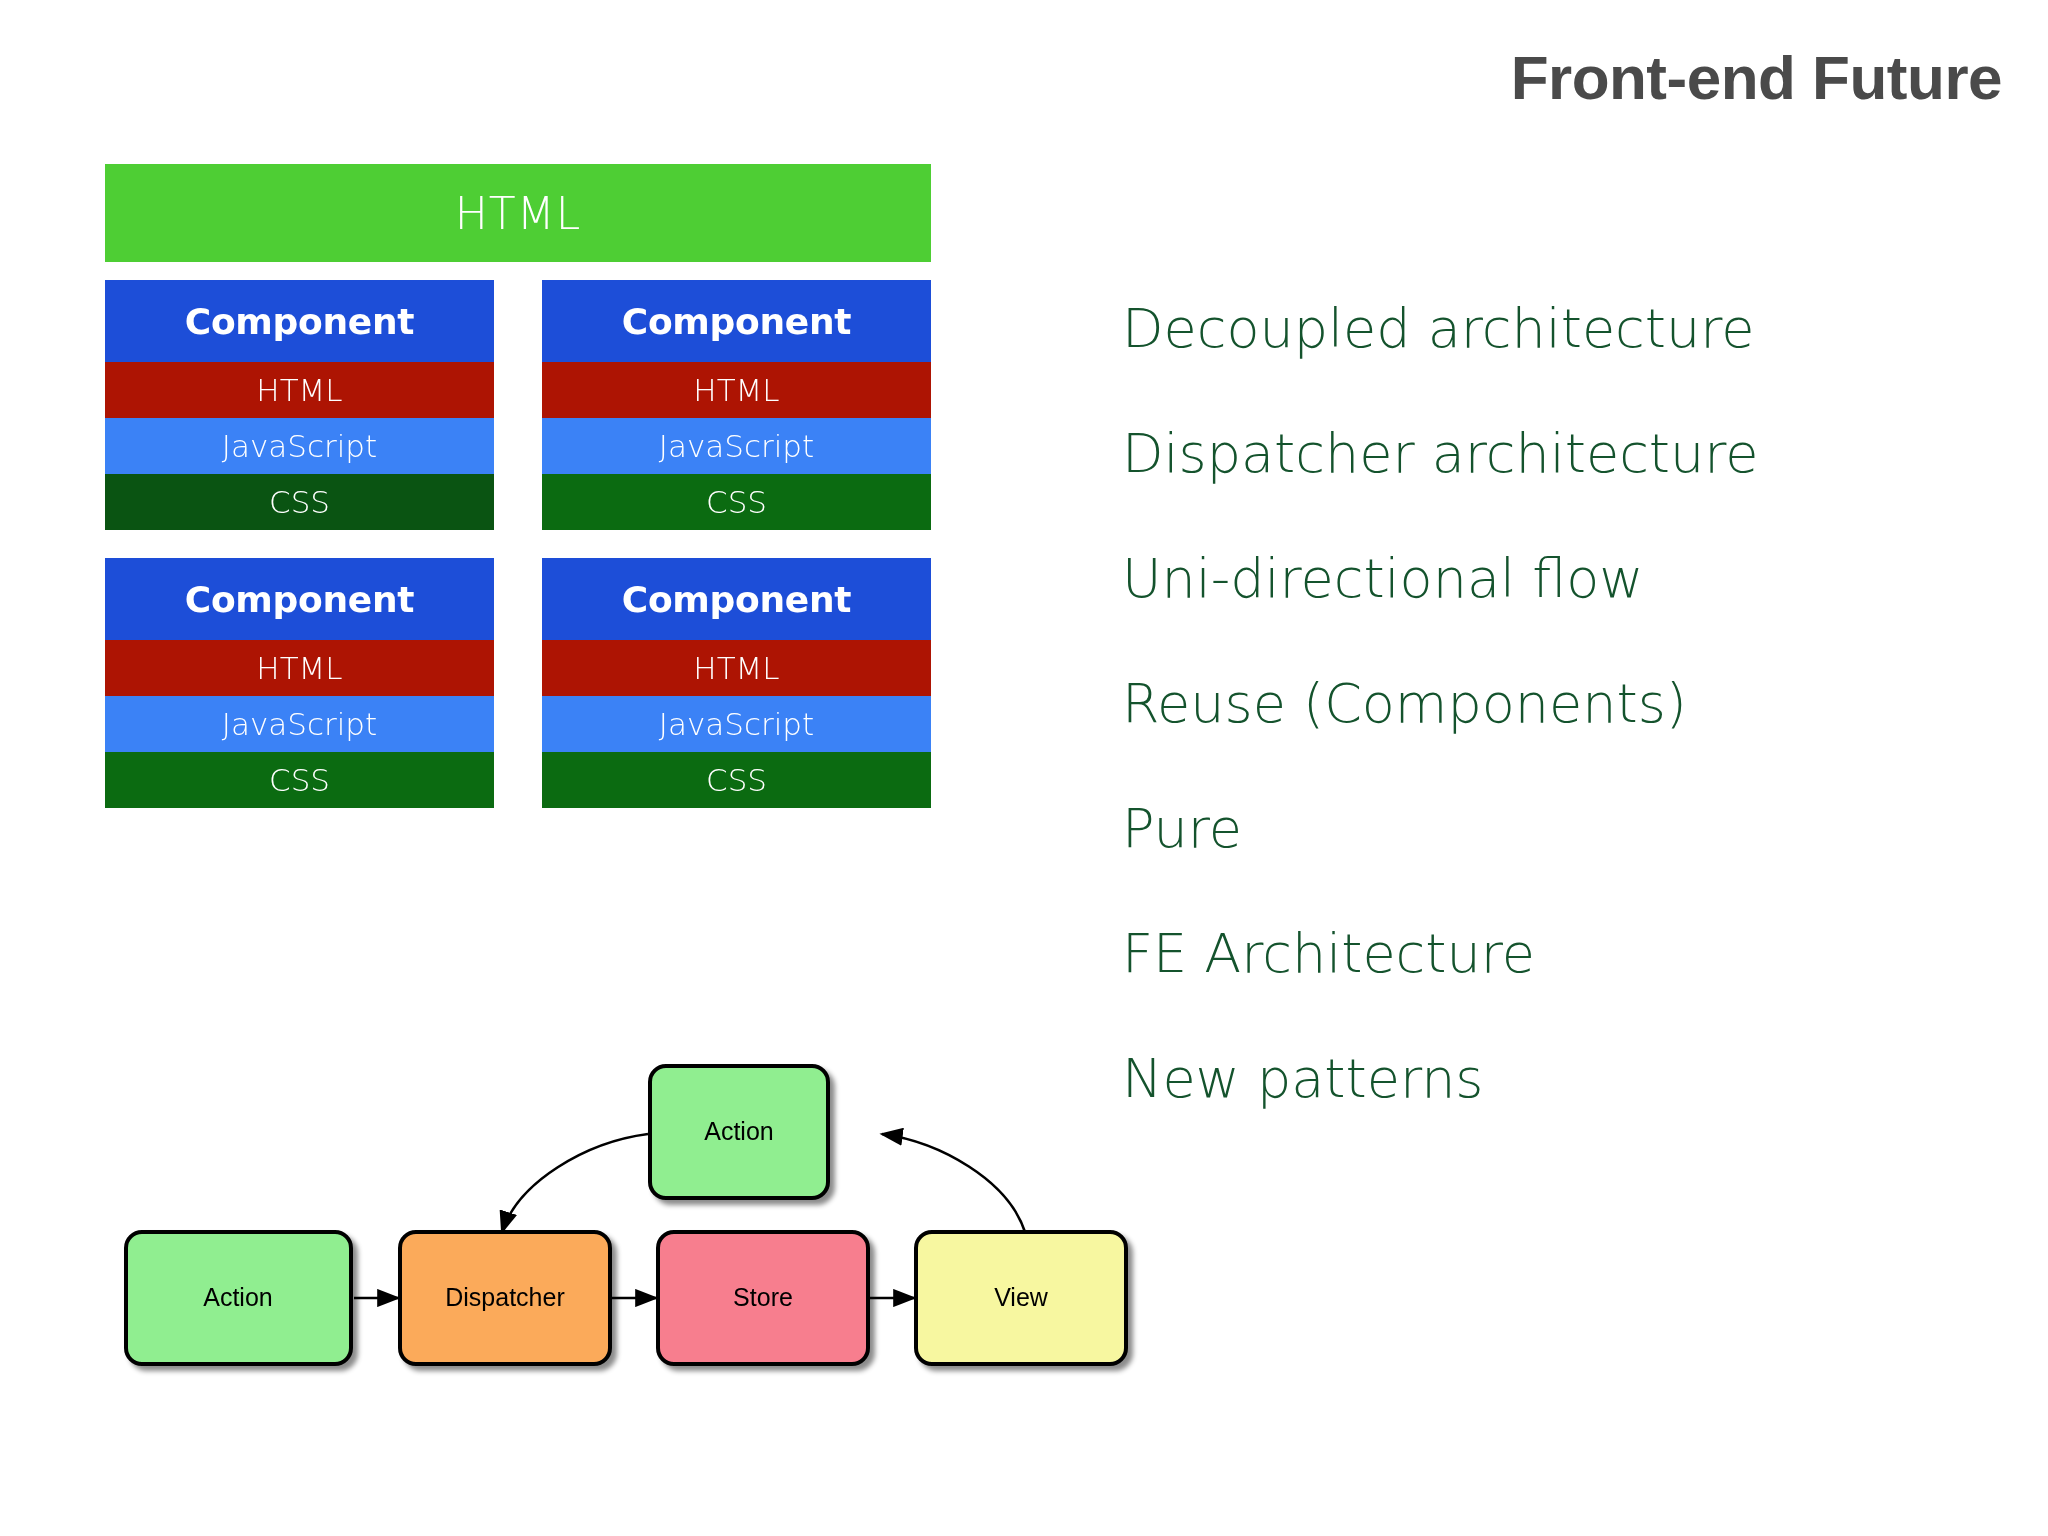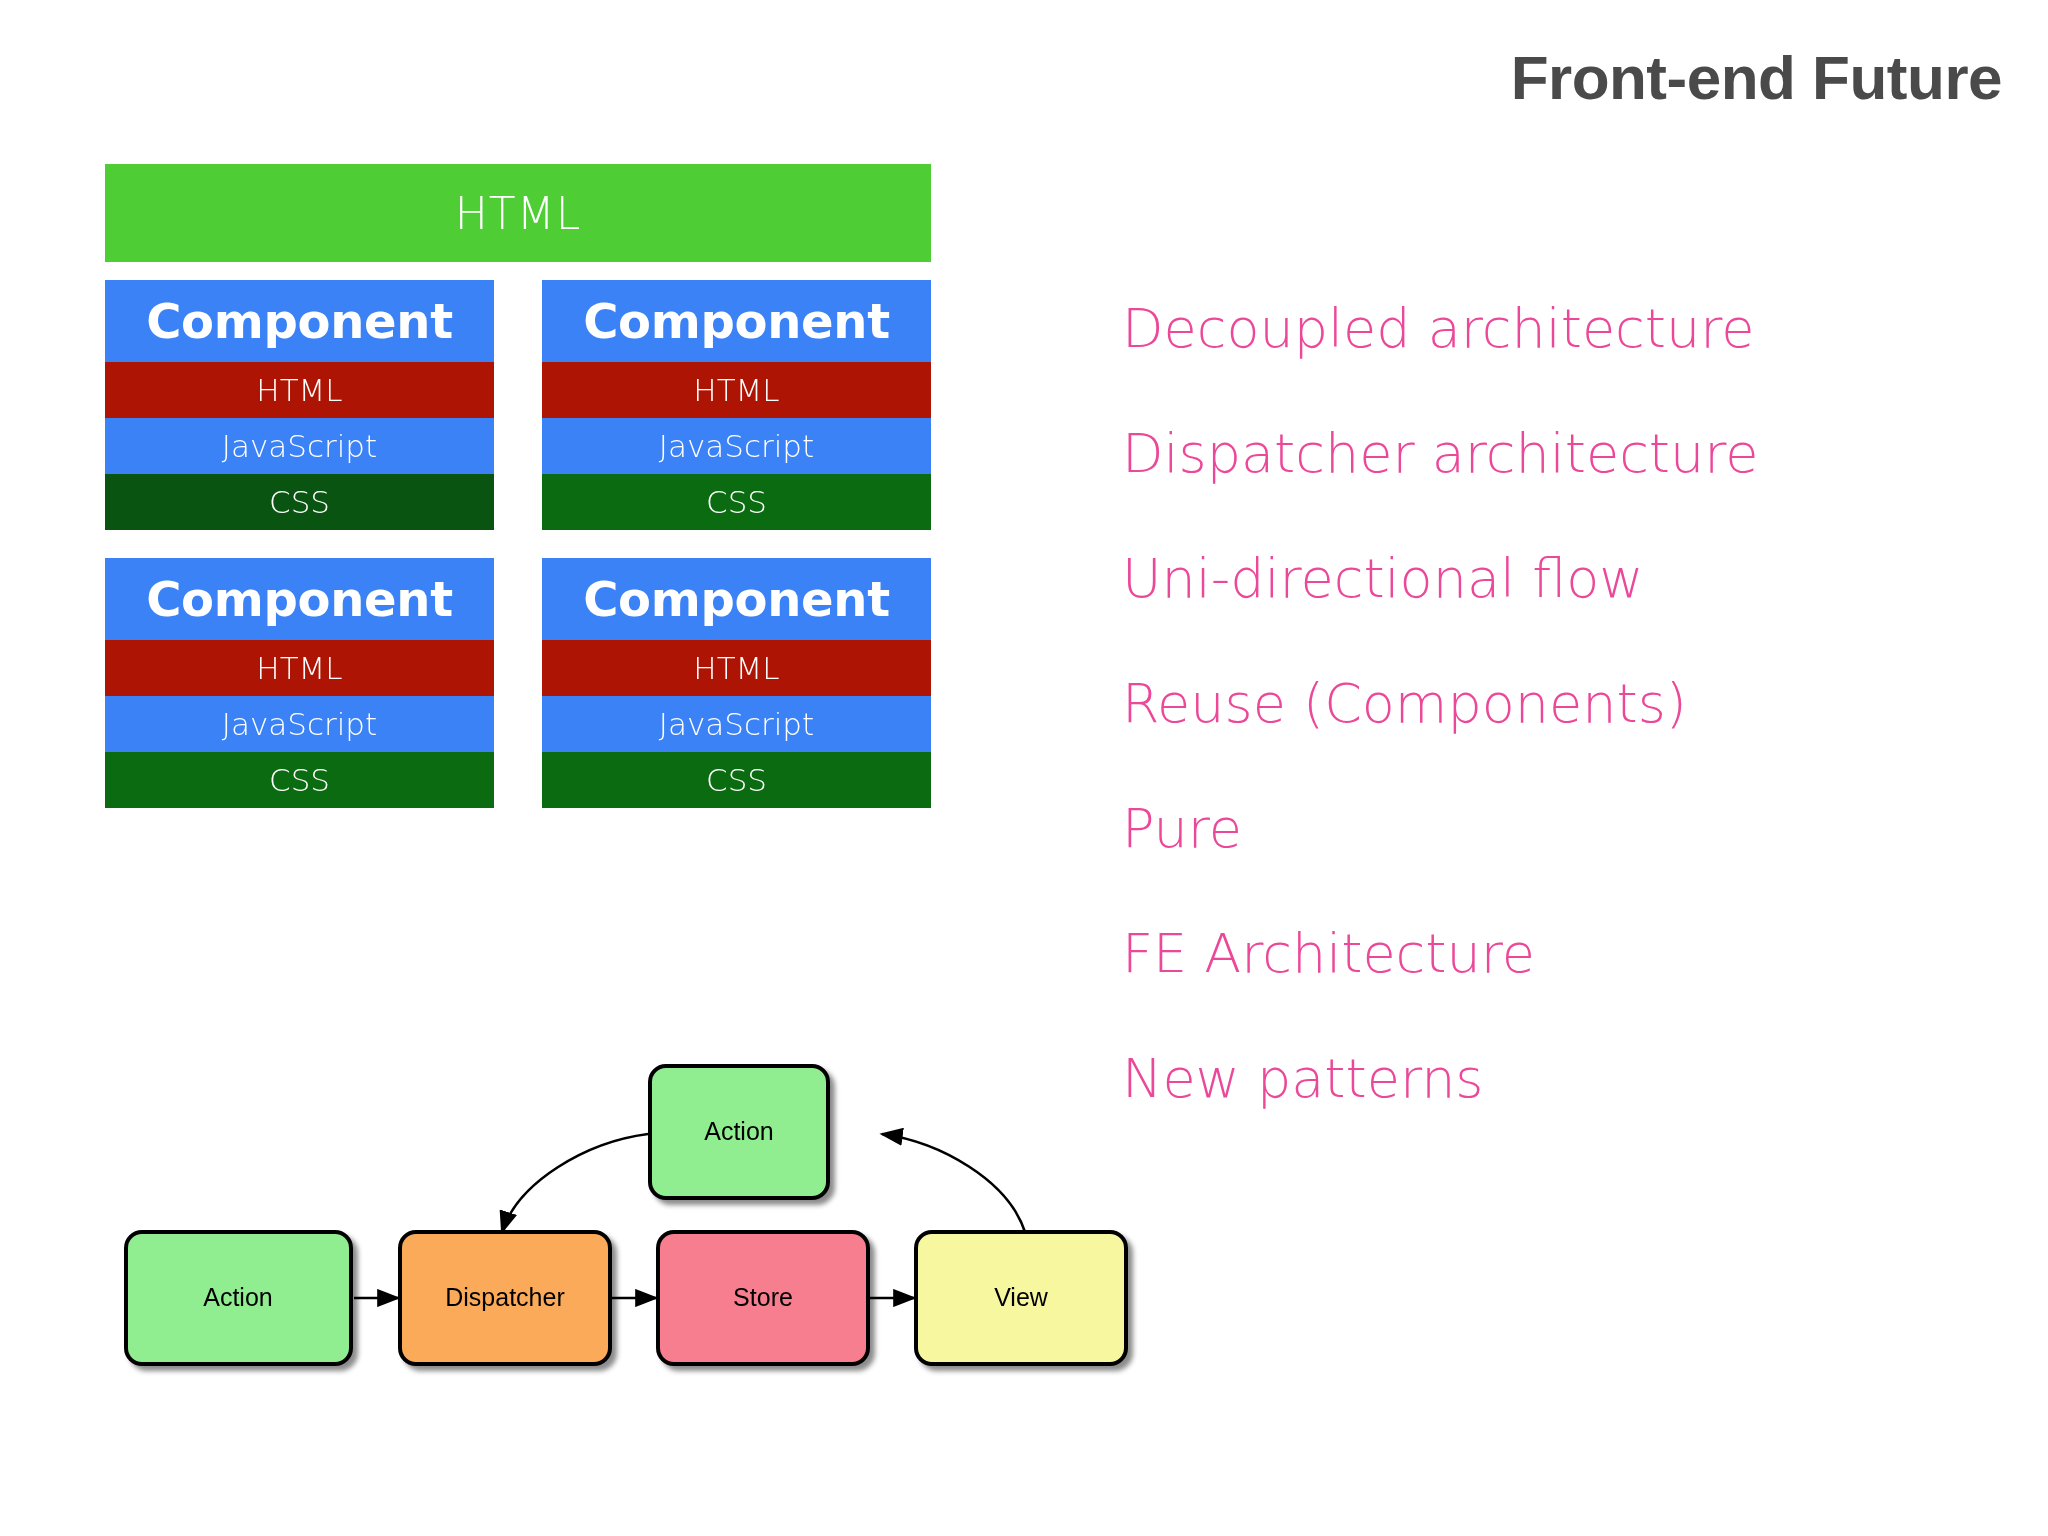--- a/index.html
+++ b/index.html
@@ -67,23 +67,23 @@
   }
   .comp-band {
     display: flex;
     align-items: center;
     justify-content: center;
     color: #ffffff;
     font-family: "DejaVu Sans", sans-serif;
   }
   .band-component {
     height: 82px;
-    background: #3b82f6;
+    background: #1d4ed8;
     font-weight: bold;
-    font-size: 48px;
+    font-size: 36px;
     letter-spacing: -0.3px;
   }
   .band-html {
     height: 56px;
     background: #ad1403;
     font-weight: 300;
     font-size: 31px;
   }
   .band-js {
     height: 56px;
@@ -113,21 +113,21 @@
   .bullets {
     position: absolute;
     left: 1122px;
     top: 296px;
     width: 860px;
   }
   .bullet-item {
     font-family: "DejaVu Sans", sans-serif;
     font-weight: 300;
     font-size: 54px;
-    color: #ec4899;
+    color: #14532d;
     height: 125px;
     line-height: 66px;
     white-space: nowrap;
   }
 </style>
 </head>
 <body>
 
 <div class="slide-title">Front-end Future</div>
 

